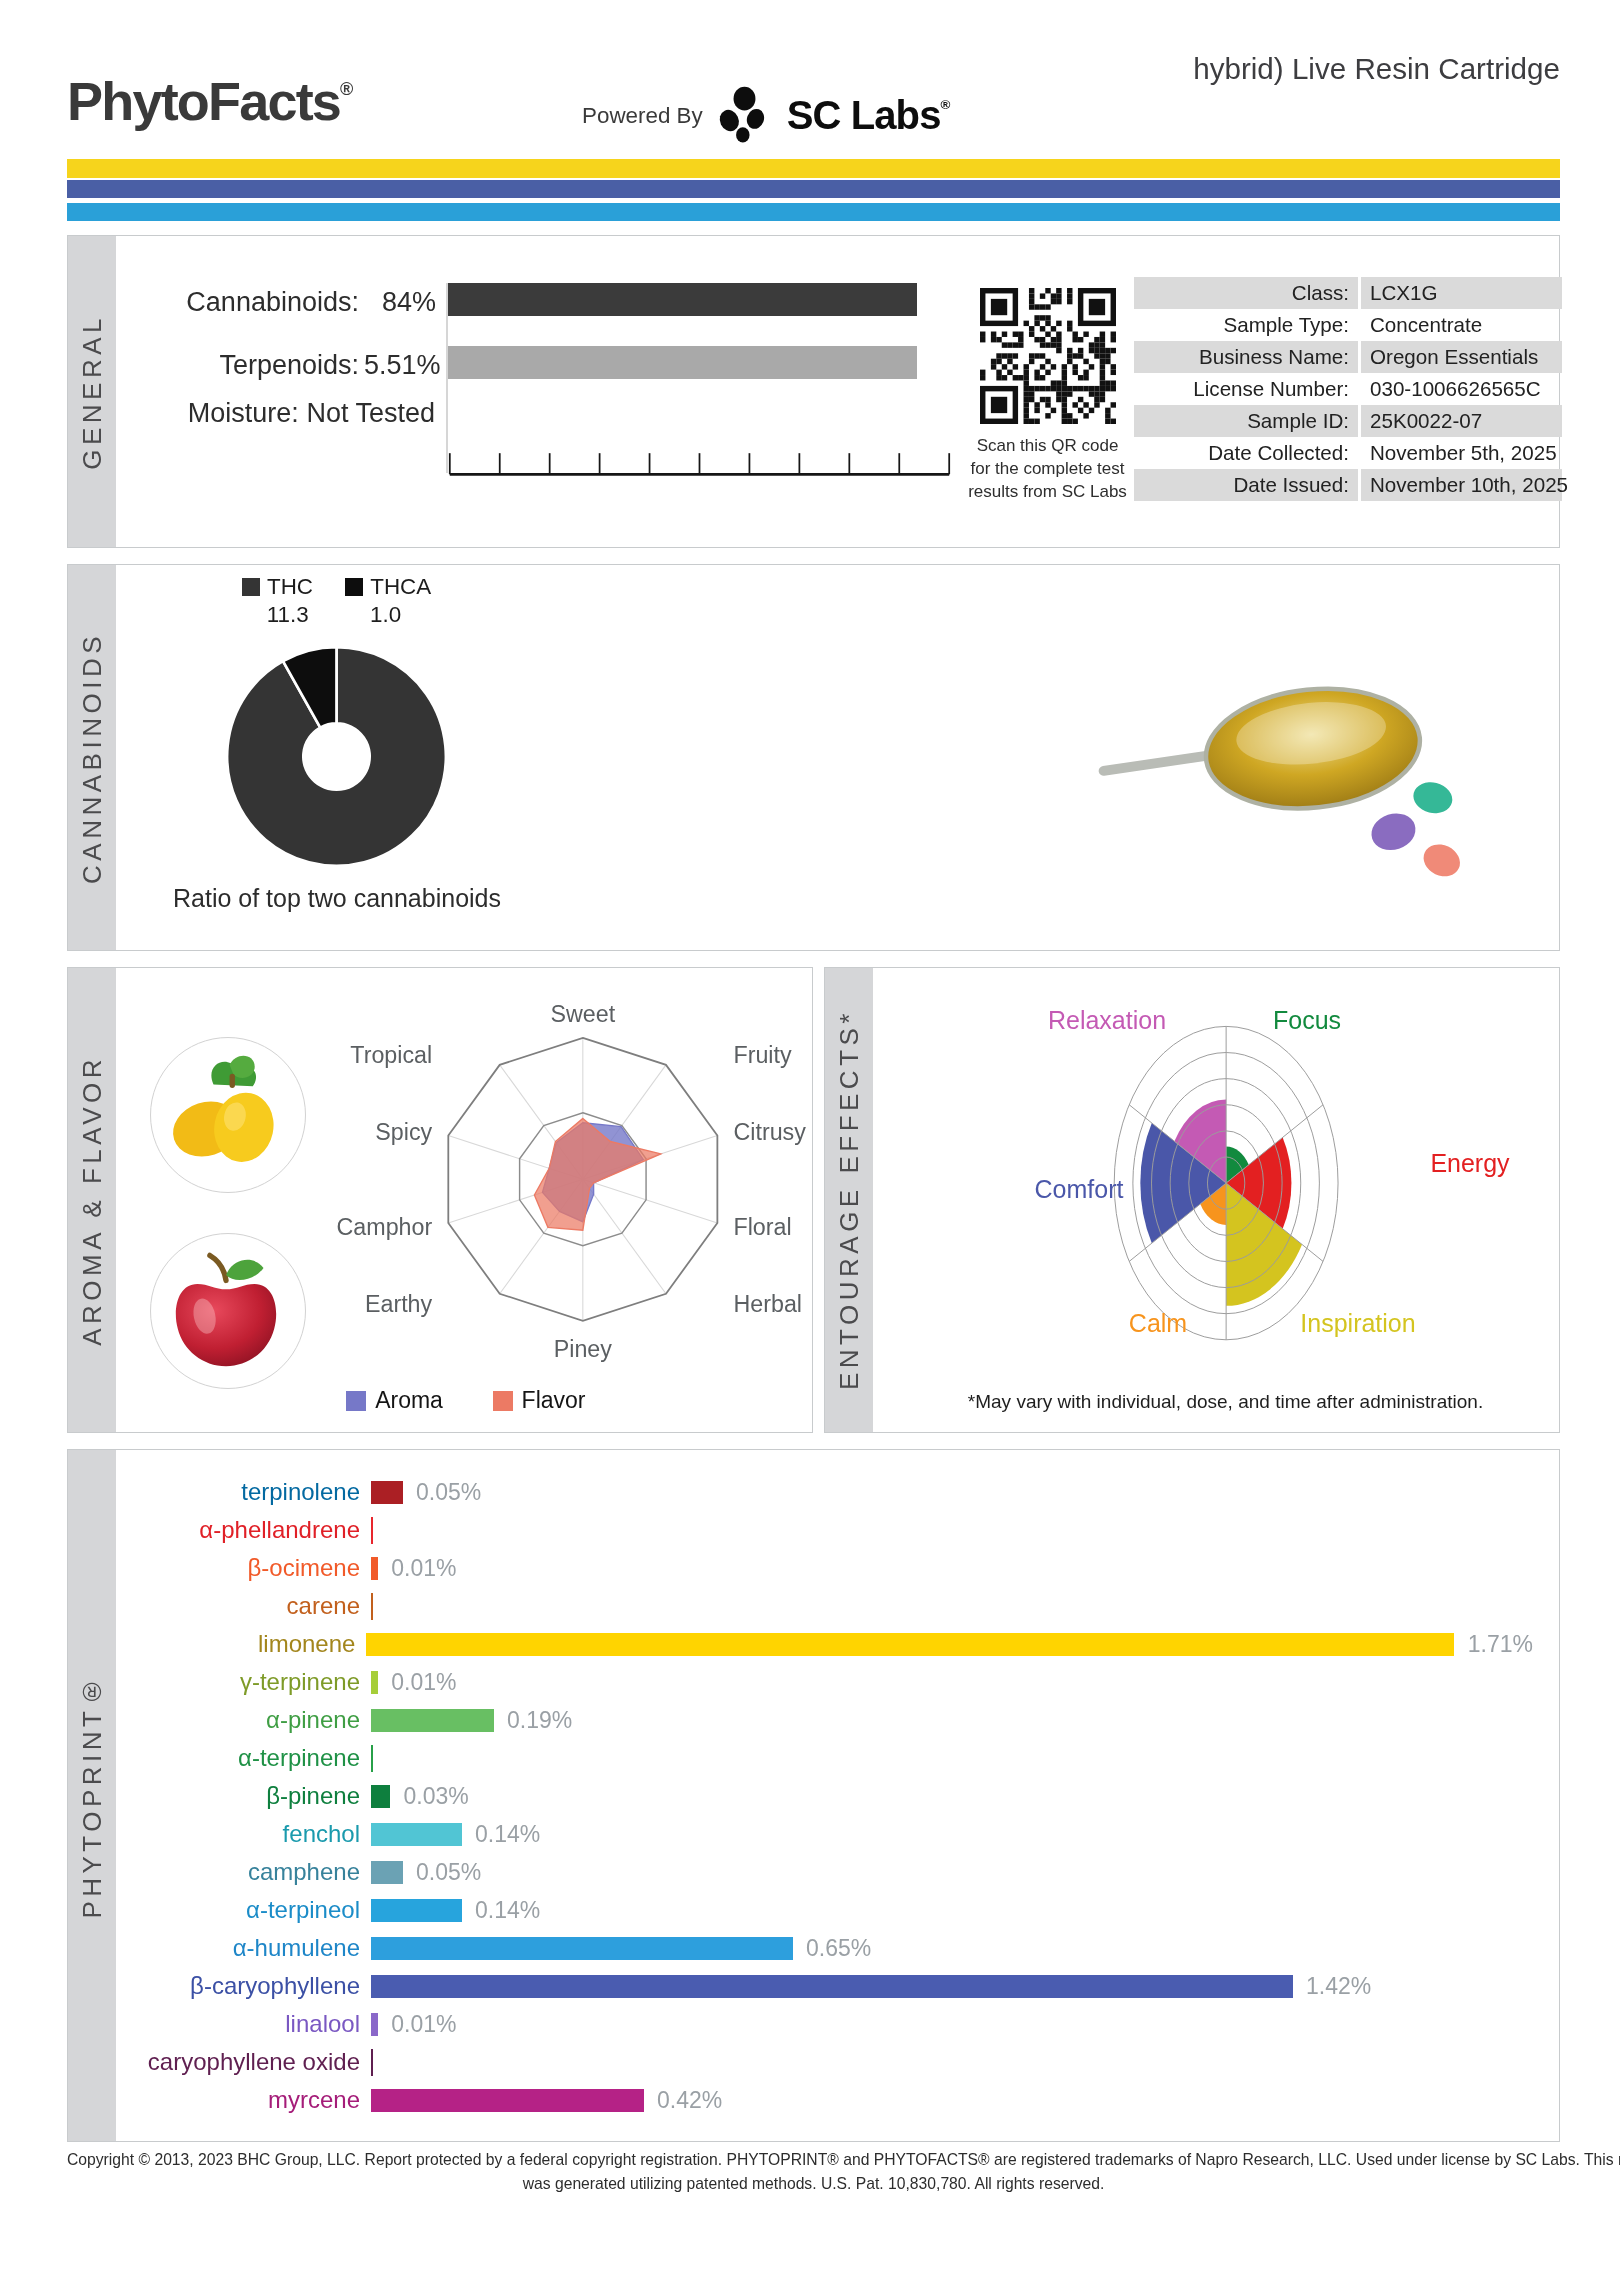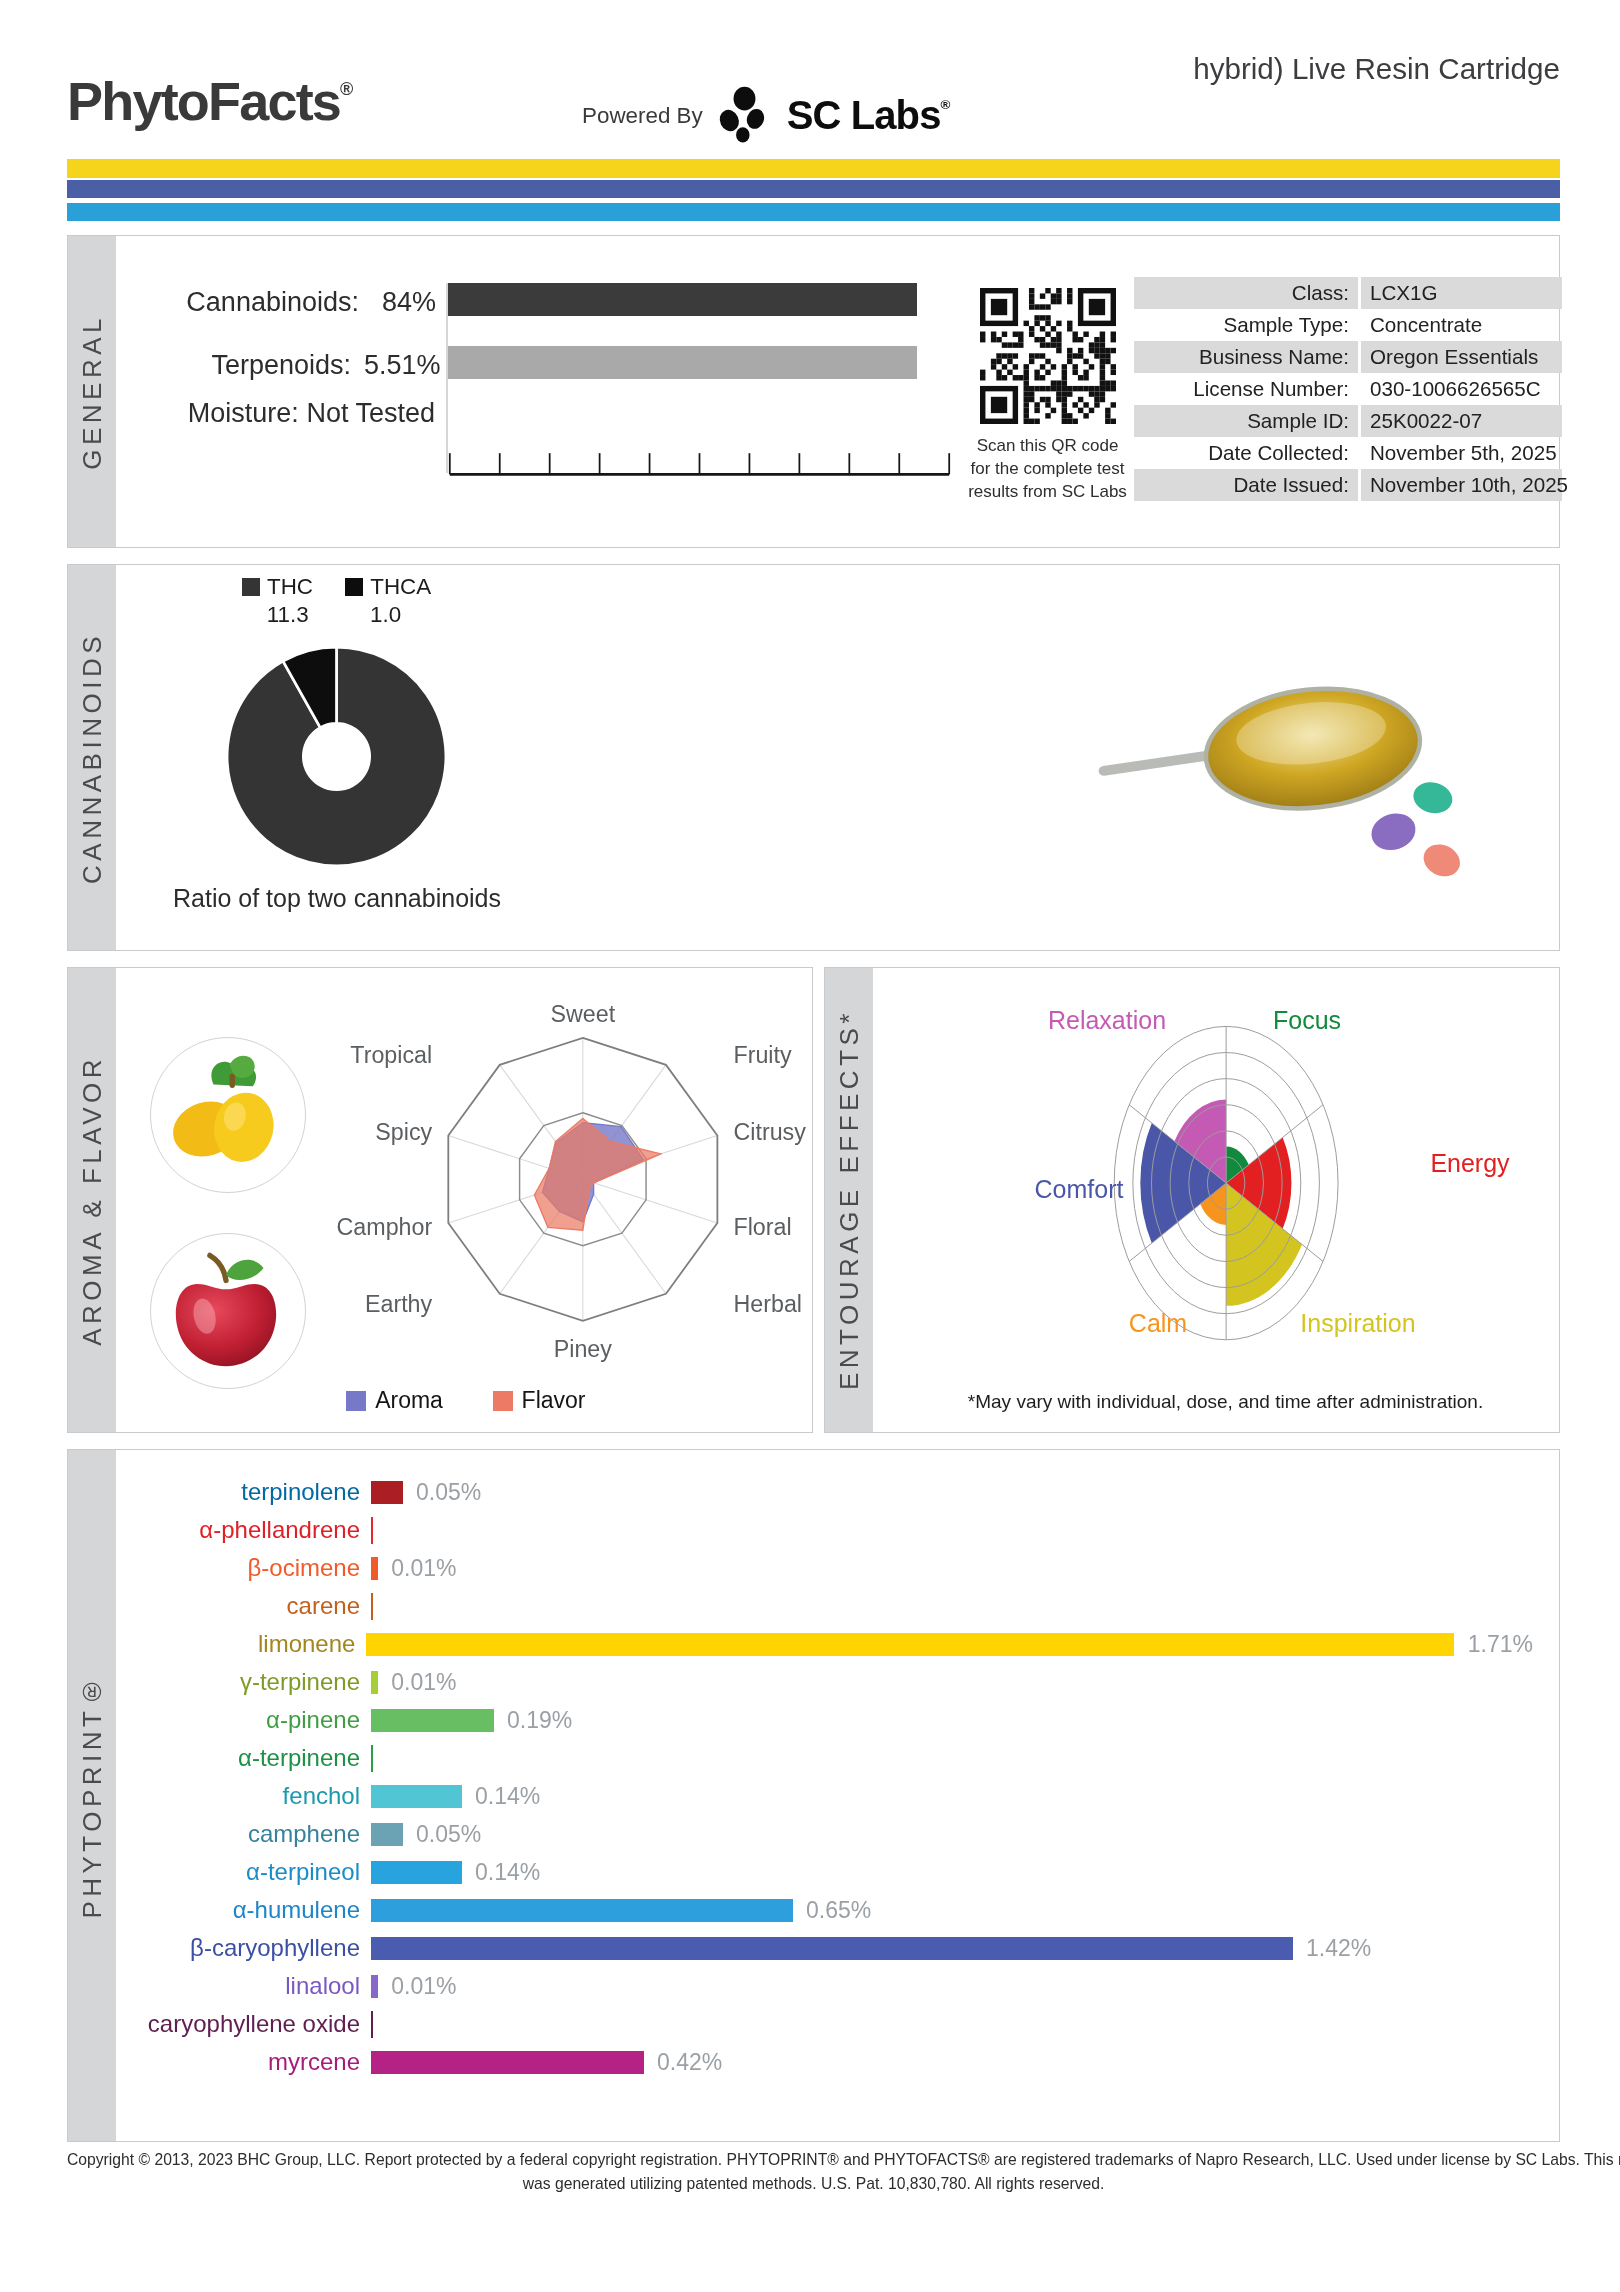--- a/index.html
+++ b/index.html
@@ -80,21 +80,21 @@
 
   <div class="section" style="top:235px;height:313px;">
     <div class="sidebar">
         <span>GENERAL</span>
       </div>
 
     <div class="abs glabel nowrap" style="left:58px;width:233px;top:51px;">Cannabinoids:</div>
     <div class="abs glabel nowrap" style="left:296px;width:72px;top:51px;">84%</div>
     <div class="gbar" id="gbar0" style="left: 378px; top: 47px; width: 471px; background: rgb(59, 59, 59); transform: scaleX(1); transform-origin: left center;"></div>
 
-    <div class="abs glabel nowrap" style="left:50px;width:233px;top:114px;">Terpenoids:</div>
+    <div class="abs glabel nowrap" style="left:58px;width:233px;top:114px;">Terpenoids:</div>
     <div class="abs glabel nowrap" style="left:296px;width:72px;top:114px;">5.51%</div>
     <div class="gbar" id="gbar1" style="left: 378px; top: 110px; width: 471px; background: rgb(169, 169, 169); transform: scaleX(1); transform-origin: left center;"></div>
 
     <div class="abs glabel nowrap" style="left:58px;width:309px;top:162px;"><span>Moisture:</span> <span>Not Tested</span></div>
 
     <div class="abs" style="left:378px;top:47px;width:1.8px;height:190px;background:#d6d6d6;"></div>
     <svg class="abs" id="ruler" style="left:372px;top:211px;" width="519" height="30" viewBox="0 0 580 34">
         <line x1="7" y1="31" x2="573" y2="31" stroke="#161616" stroke-width="3"></line>
         <line x1="7" y1="7" x2="7" y2="31" stroke="#161616" stroke-width="2"></line>
         <line x1="63.6" y1="7" x2="63.6" y2="31" stroke="#161616" stroke-width="2"></line>
@@ -536,20 +536,25 @@
         <div class="trow">
           <div class="tlabel" style="color: rgb(63, 158, 68);">α-pinene</div>
           <div class="tbar" style="background: rgb(104, 191, 99); width: 123px;"></div>
           <div class="tval nowrap">0.19%</div>
         </div>
         <div class="trow">
           <div class="tlabel" style="color: rgb(31, 145, 70);">α-terpinene</div>
           <div class="tbar trace" style="background: rgb(39, 160, 72);"></div>
         </div>
         <div class="trow">
+          <div class="tlabel" style="color: rgb(14, 127, 62);">β-pinene</div>
+          <div class="tbar" style="background: rgb(14, 127, 62); width: 19.5px;"></div>
+          <div class="tval nowrap">0.03%</div>
+        </div>
+        <div class="trow">
           <div class="tlabel" style="color: rgb(26, 154, 173);">fenchol</div>
           <div class="tbar" style="background: rgb(81, 197, 212); width: 91px;"></div>
           <div class="tval nowrap">0.14%</div>
         </div>
         <div class="trow">
           <div class="tlabel" style="color: rgb(55, 130, 155);">camphene</div>
           <div class="tbar" style="background: rgb(107, 162, 180); width: 32px;"></div>
           <div class="tval nowrap">0.05%</div>
         </div>
         <div class="trow">

